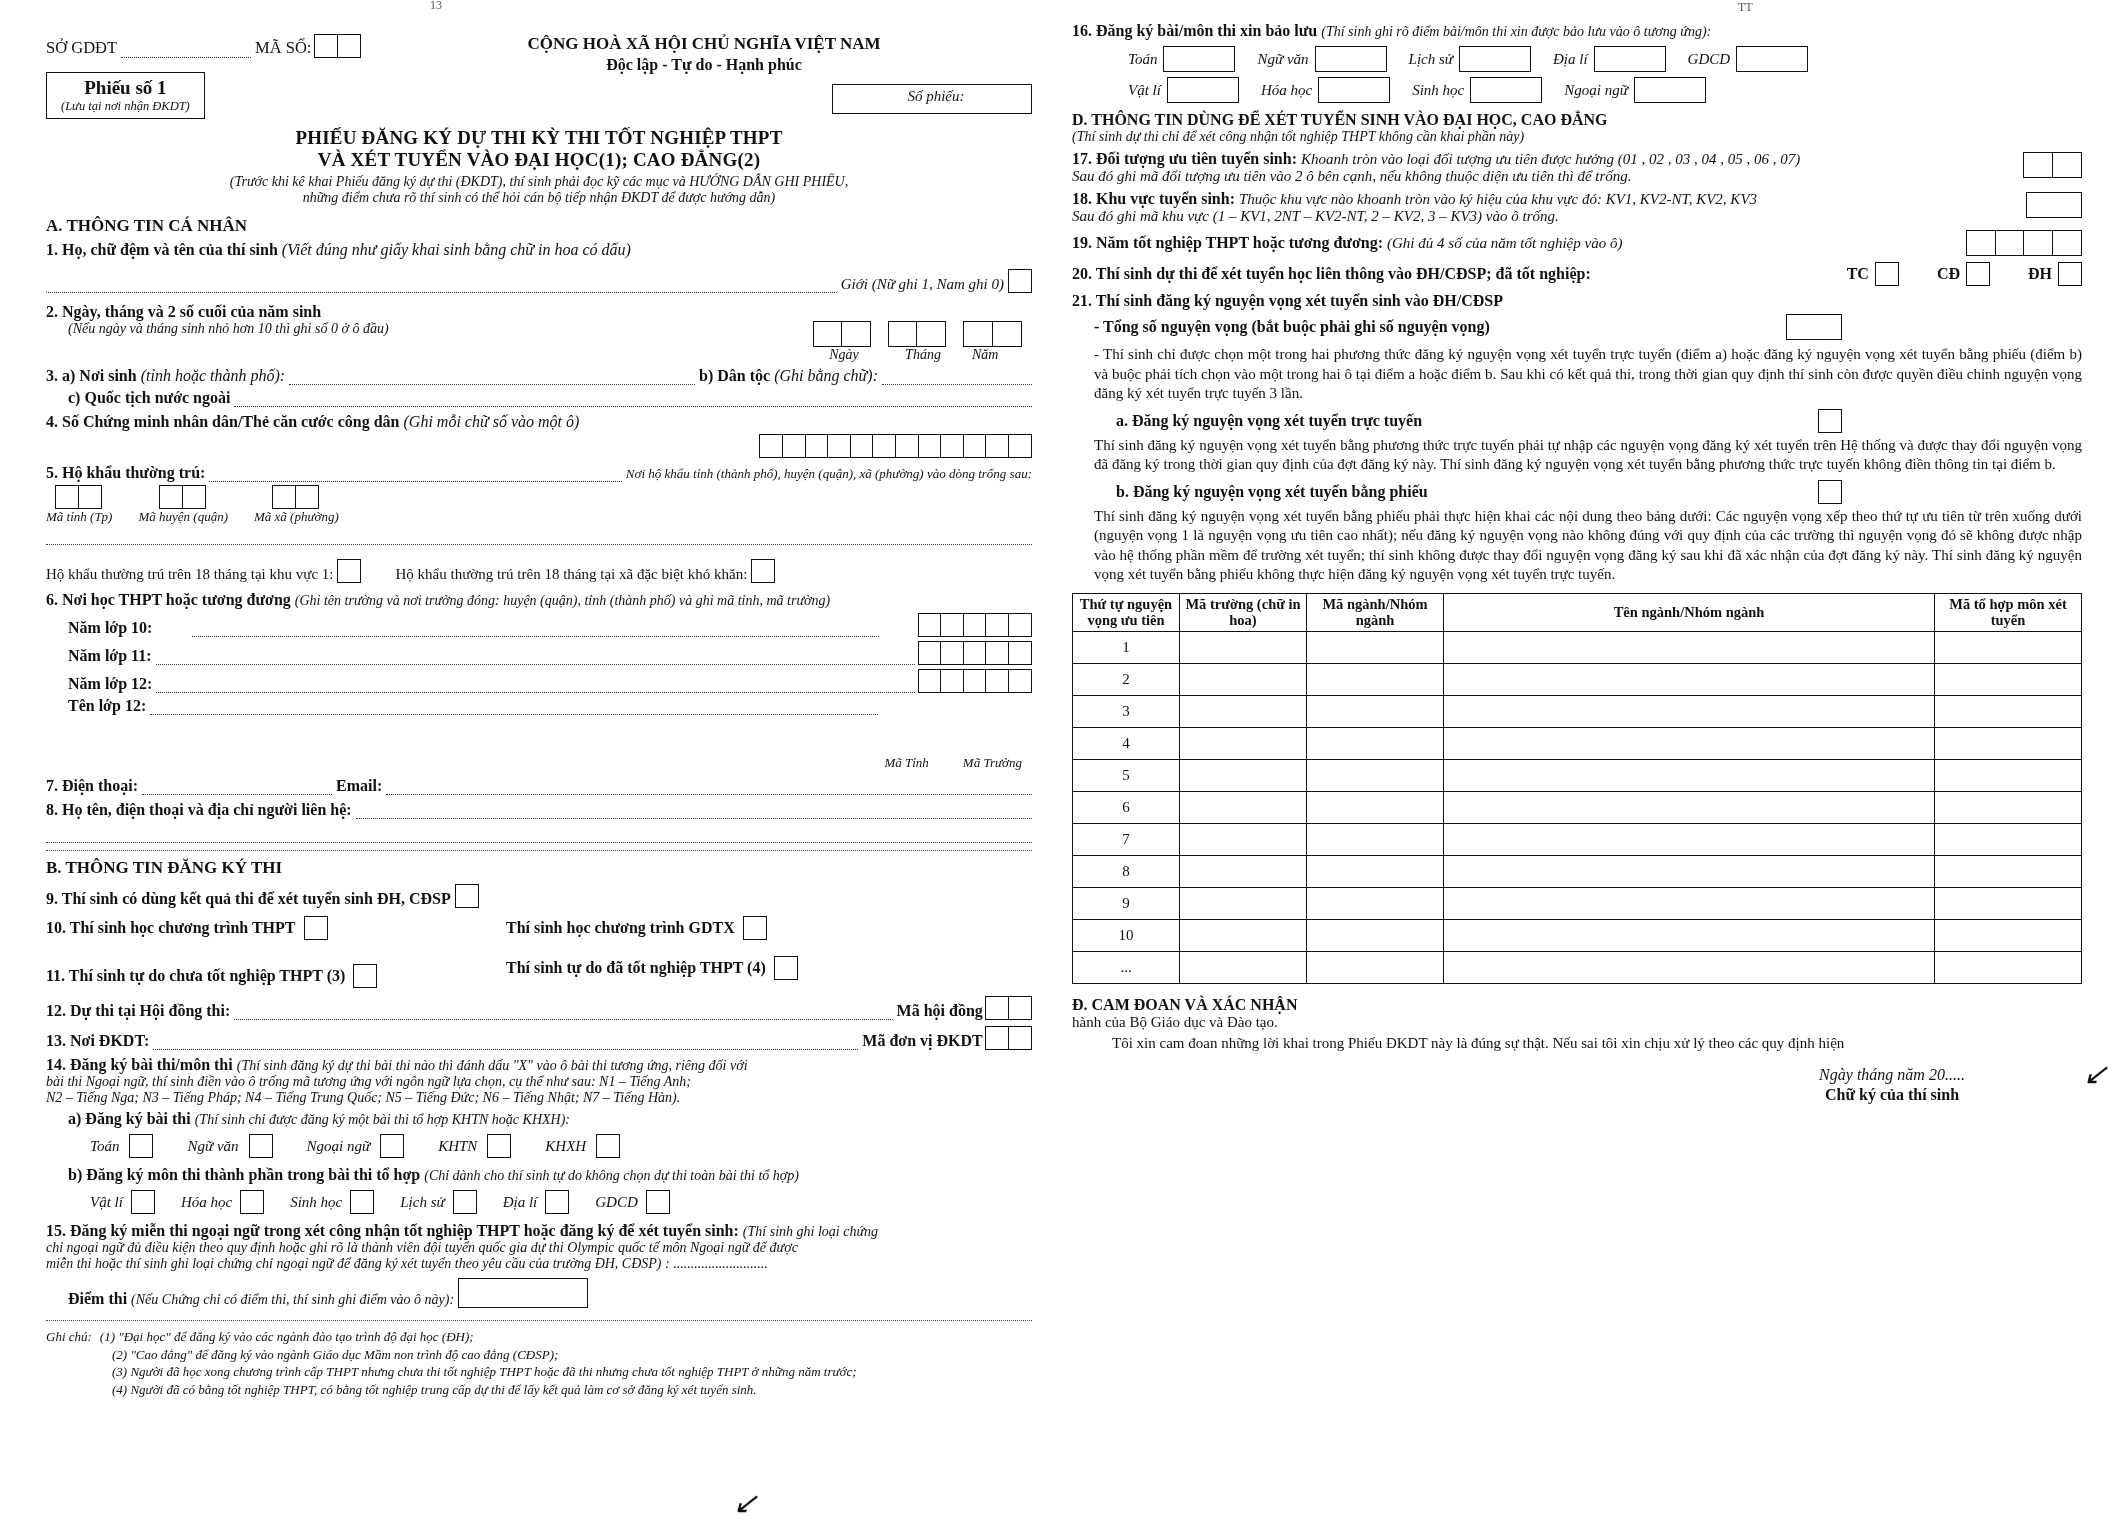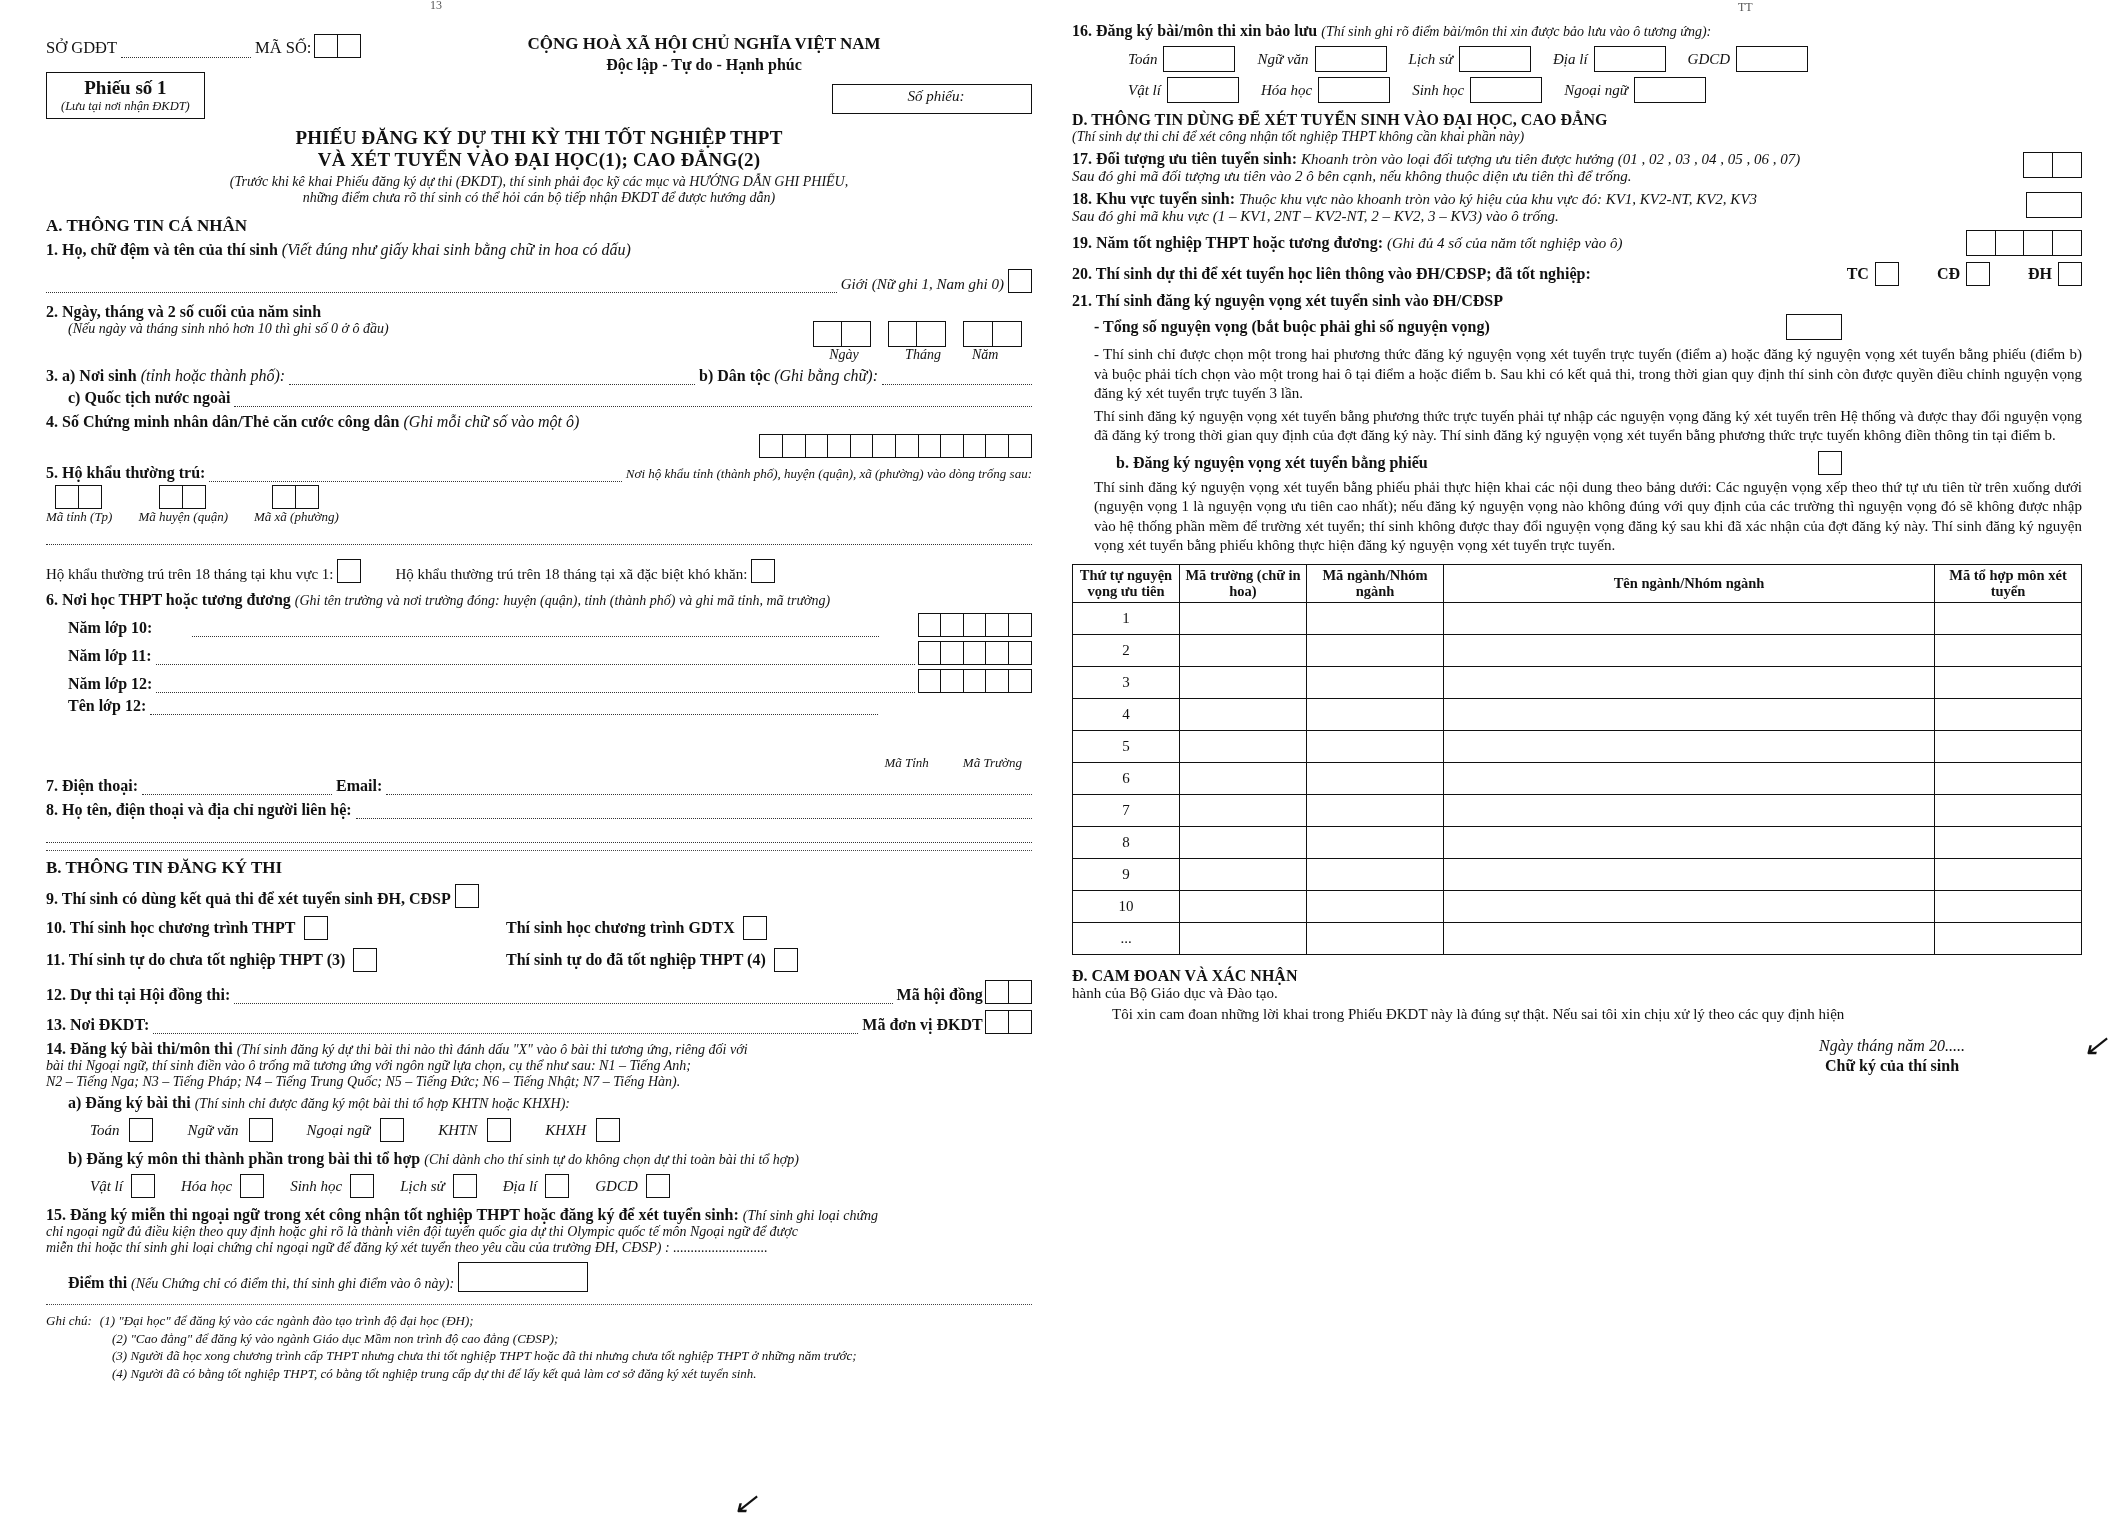--- a/index.html
+++ b/index.html
@@ -276,21 +276,21 @@
         <span class="b">10. Thí sinh học chương trình THPT</span>
         <span class="box"></span>
       </div>
       <div style="display:flex;align-items:center;gap:8px;">
         <span class="b">Thí sinh học chương trình GDTX</span>
         <span class="box"></span>
       </div>
     </div>
 
     <div style="display:flex;margin-top:8px;" class="fs16">
-      <div style="width:460px;display:flex;align-items:center;gap:8px;">
+      <div style="width:460px;display:flex;align-items:center;gap:8px;margin-top:16px;">
         <span class="b">11. Thí sinh tự do chưa tốt nghiệp THPT (3)</span>
         <span class="box"></span>
       </div>
       <div style="display:flex;align-items:center;gap:8px;">
         <span class="b">Thí sinh tự do đã tốt nghiệp THPT (4)</span>
         <span class="box"></span>
       </div>
     </div>
 
     <div class="row fs16" style="margin-top:8px;">
@@ -502,20 +502,25 @@
     <div class="b fs16" style="margin-top:6px;">21. Thí sinh đăng ký nguyện vọng xét tuyển sinh vào ĐH/CĐSP</div>
 
     <div style="display:flex;align-items:center;margin-top:4px;" class="fs16 ind">
       <span class="b">- Tổng số nguyện vọng (bắt buộc phải ghi số nguyện vọng)</span>
       <span style="flex:1;"></span>
       <span class="bigbox" style="width:56px;margin-right:240px;"></span>
     </div>
 
     <div class="fs15 ind" style="margin-top:5px;text-align:justify;line-height:1.3;">- Thí sinh chỉ được chọn một trong hai phương thức đăng ký nguyện vọng xét tuyển trực tuyến (điểm a) hoặc đăng ký nguyện vọng xét tuyển bằng phiếu (điểm b) và buộc phải tích chọn vào một trong hai ô tại điểm a hoặc điểm b. Sau khi có kết quả thi, trong thời gian quy định thí sinh còn được quyền điều chỉnh nguyện vọng đăng ký xét tuyển trực tuyến 3 lần.</div>
 
+    <div style="display:flex;align-items:center;margin-top:5px;" class="fs16 ind2">
+      <span class="b">a. Đăng ký nguyện vọng xét tuyển trực tuyến</span>
+      <span style="flex:1;"></span>
+      <span class="box" style="margin-right:240px;"></span>
+    </div>
 
     <div class="fs15 ind" style="margin-top:3px;text-align:justify;line-height:1.3;">Thí sinh đăng ký nguyện vọng xét tuyển bằng phương thức trực tuyến phải tự nhập các nguyện vọng đăng ký xét tuyển trên Hệ thống và được thay đổi nguyện vọng đã đăng ký trong thời gian quy định của đợt đăng ký này. Thí sinh đăng ký nguyện vọng xét tuyển bằng phương thức trực tuyến không điền thông tin tại điểm b.</div>
 
     <div style="display:flex;align-items:center;margin-top:5px;" class="fs16 ind2">
       <span class="b">b. Đăng ký nguyện vọng xét tuyển bằng phiếu</span>
       <span style="flex:1;"></span>
       <span class="box" style="margin-right:240px;"></span>
     </div>
 
     <div class="fs15 ind" style="margin-top:3px;text-align:justify;line-height:1.3;">Thí sinh đăng ký nguyện vọng xét tuyển bằng phiếu phải thực hiện khai các nội dung theo bảng dưới: Các nguyện vọng xếp theo thứ tự ưu tiên từ trên xuống dưới (nguyện vọng 1 là nguyện vọng ưu tiên cao nhất); nếu đăng ký nguyện vọng nào không đúng với quy định của các trường thì nguyện vọng đó sẽ không được nhập vào hệ thống phần mềm để trường xét tuyển; thí sinh không được thay đổi nguyện vọng đăng ký sau khi đã xác nhận của đợt đăng ký này. Thí sinh đăng ký nguyện vọng xét tuyển bằng phiếu không thực hiện đăng ký nguyện vọng xét tuyển trực tuyến.</div>

